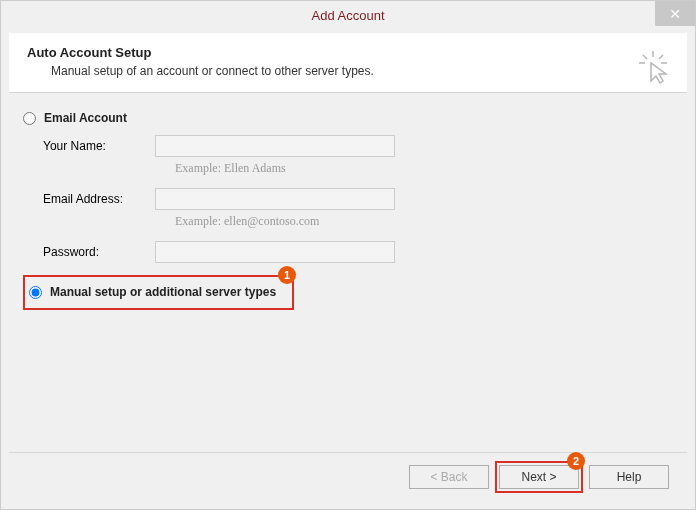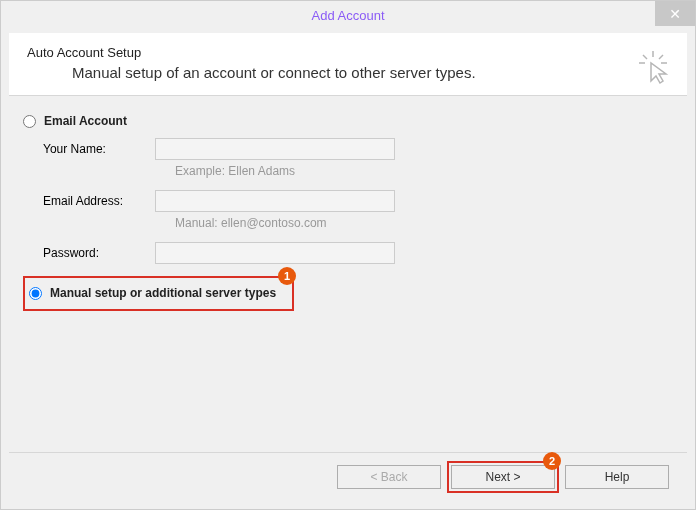--- a/index.html
+++ b/index.html
@@ -22,21 +22,21 @@
     .titlebar {
       height: 28px;
       background: #f0f0f0;
       display: flex;
       align-items: center;
       justify-content: center;
       position: relative;
     }
     .titlebar-text {
       font-size: 13px;
-      color: #8b5cf6;
+      color: #7f1d1d;
     }
     .close-btn {
       position: absolute;
       right: 0;
       top: 0;
       width: 40px;
       height: 25px;
       background: #c8c8c8;
       display: flex;
       align-items: center;
@@ -46,29 +46,29 @@
       cursor: pointer;
     }
     .header-panel {
       background: #fff;
       border-bottom: 1px solid #d7d7d7;
       padding: 12px 18px 14px 18px;
       margin: 4px 8px 0 8px;
       position: relative;
     }
     .header-title {
-      font-weight: normal;
+      font-weight: bold;
       font-size: 13px;
       color: #222;
       margin-bottom: 4px;
     }
     .header-subtitle {
-      font-size: 15px;
+      font-size: 12px;
       color: #333;
-      margin-left: 45px;
+      margin-left: 24px;
     }
     .wizard-icon {
       position: absolute;
       right: 16px;
       top: 16px;
     }
     .content {
       flex: 1;
       padding: 18px 32px 10px 22px;
     }
@@ -105,20 +105,21 @@
       border: 1px solid #ccc;
       background: #f4f4f4;
       padding: 2px 4px;
       font-size: 12px;
     }
     .form-hint {
       color: #999;
       font-size: 12px;
       margin-left: 132px;
       margin-bottom: 12px;
+      font-family: Liberation Serif, serif;
     }
     .form-hint-last {
       margin-bottom: 0;
       margin-top: 4px;
     }
     .highlight-box {
       border: 2px solid #d93025;
       display: inline-block;
       padding: 8px 16px 8px 4px;
       position: relative;
@@ -142,21 +143,21 @@
     .footer {
       border-top: 1px solid #d7d7d7;
       padding: 12px 18px;
       margin: 0 8px 8px 8px;
       display: flex;
       justify-content: flex-end;
       gap: 10px;
       position: relative;
     }
     .btn {
-      width: 104px;
+      width: 80px;
       height: 24px;
       border: 1px solid #adadad;
       background: #f0f0f0;
       font-size: 12px;
       cursor: pointer;
       color: #333;
     }
     .btn:disabled {
       color: #aaa;
       cursor: default;
@@ -216,21 +217,21 @@
       <div class="form-row">
         <div class="form-label">Your Name:</div>
         <input class="form-input" type="text" disabled="" style="">
       </div>
       <div class="form-hint">Example: Ellen Adams</div>
 
       <div class="form-row">
         <div class="form-label">Email Address:</div>
         <input class="form-input" type="text" disabled="" style="">
       </div>
-      <div class="form-hint">Manual: ellen@contoso.com</div>
+      <div class="form-hint">Example: ellen@contoso.com</div>
 
       <div class="form-row">
         <div class="form-label">Password:</div>
         <input class="form-input" type="password" disabled="" style="">
       </div>
     </div>
 
     <div class="highlight-box">
       <div class="callout callout-1">1</div>
       <div class="radio-row" style="margin-bottom:1px">

